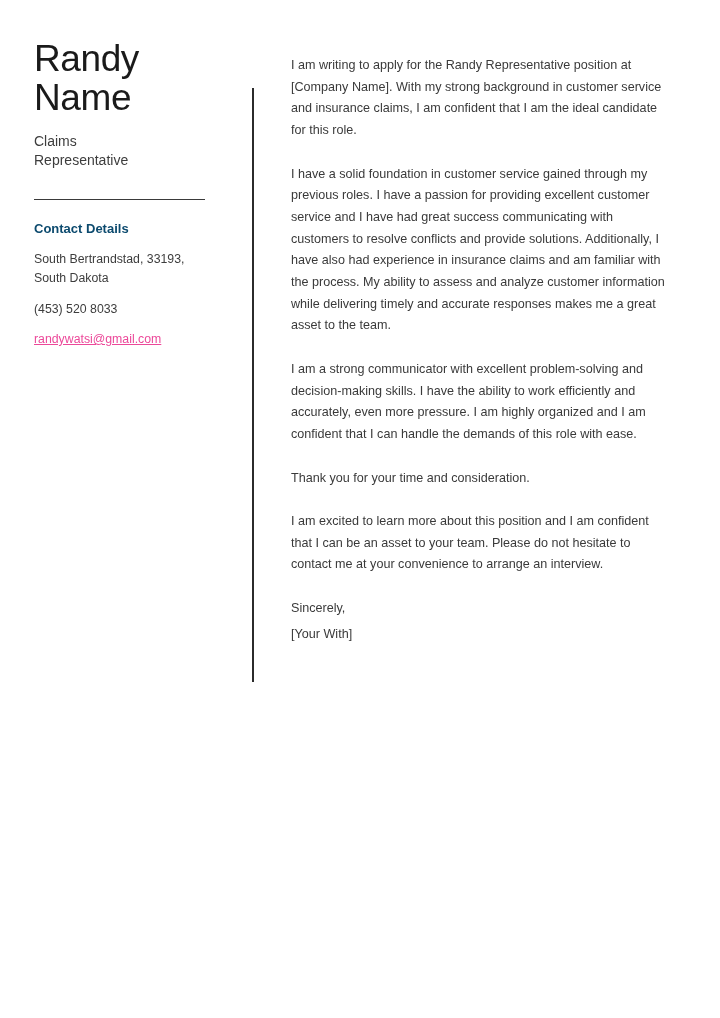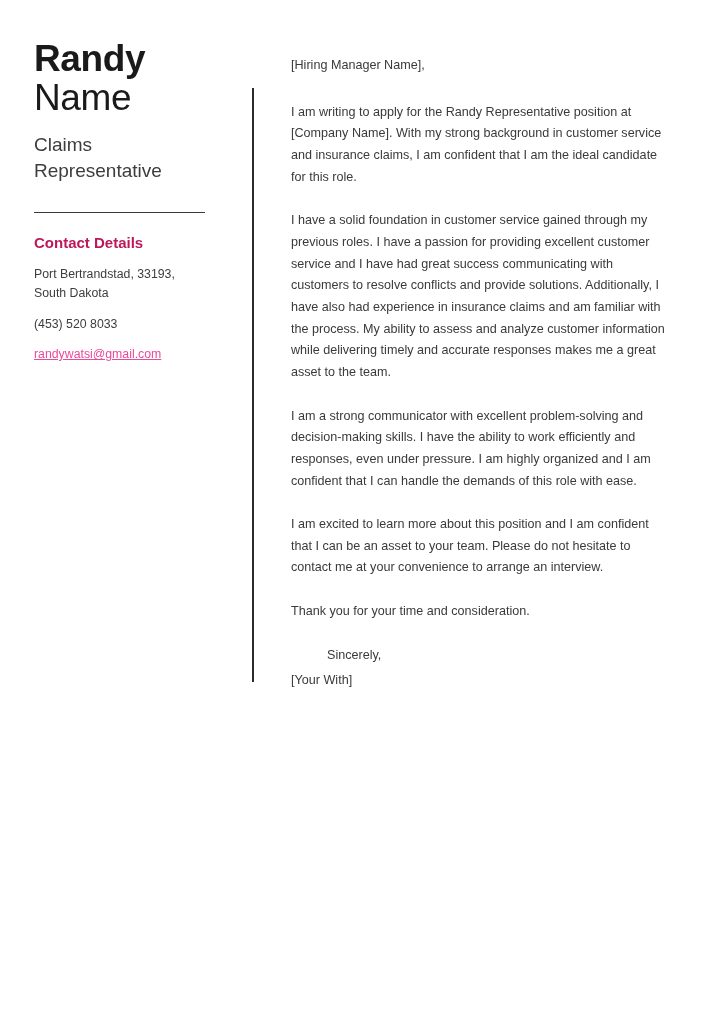--- a/index.html
+++ b/index.html
@@ -31,54 +31,54 @@
     width: 190px;
   }
 
   .name-block {
     line-height: 1.02;
     margin-bottom: 16px;
   }
   .name-first {
     display: block;
     font-size: 37px;
-    font-weight: 700;
+    font-weight: 400;
     color: #1a1a1a;
     letter-spacing: -0.4px;
   }
   .name-last {
     display: block;
     font-size: 37px;
     font-weight: 300;
     color: #1a1a1a;
     letter-spacing: -0.4px;
     margin-top: 1px;
   }
 
   .job-title {
-    font-size: 19px;
+    font-size: 14px;
     font-weight: 400;
     color: #3d3d3d;
     line-height: 1.33;
     width: 135px;
     margin-top: 10px;
   }
 
   .divider-h {
     width: 171px;
     height: 1px;
     background: #3a3a3a;
     margin-top: 29px;
     margin-bottom: 21px;
   }
 
   .contact-heading {
-    font-size: 15px;
+    font-size: 13px;
     font-weight: 700;
-    color: #be185d;
+    color: #0c4a6e;
     margin-bottom: 14px;
   }
 
   .contact-lines {
     font-size: 12.3px;
     color: #3d3d3d;
     line-height: 1.58;
   }
   .contact-line {
     margin-bottom: 11px;
@@ -115,21 +115,20 @@
     line-height: 1.72;
     color: #3a3a3a;
   }
 
   .letter p.salutation {
     margin-bottom: 25px;
   }
 
   .letter p.signoff {
     margin-bottom: 4px;
-    margin-left: 36px;
   }
   .letter p.signature-name {
     margin-bottom: 0;
   }
 </style>
 </head>
 <body>
 
 <div class="page">
 
@@ -141,44 +140,43 @@
     </div>
 
     <div class="job-title">Claims Representative</div>
 
     <div class="divider-h"></div>
 
     <div class="contact-heading">Contact Details</div>
 
     <div class="contact-lines">
       <div class="contact-line">
-        <div>Port Bertrandstad, 33193,</div>
+        <div>South Bertrandstad, 33193,</div>
         <div>South Dakota</div>
       </div>
       <div class="contact-line">(453) 520 8033</div>
       <div class="contact-line">
         <a class="contact-email" href="#">randywatsi@gmail.com</a>
       </div>
     </div>
 
   </div>
 
   <div class="divider-v"></div>
 
   <div class="letter">
-    <p class="salutation">[Hiring Manager Name],</p>
 
     <p>I am writing to apply for the Randy Representative position at [Company Name]. With my strong background in customer service and insurance claims, I am confident that I am the ideal candidate for this role.</p>
 
     <p>I have a solid foundation in customer service gained through my previous roles. I have a passion for providing excellent customer service and I have had great success communicating with customers to resolve conflicts and provide solutions. Additionally, I have also had experience in insurance claims and am familiar with the process. My ability to assess and analyze customer information while delivering timely and accurate responses makes me a great asset to the team.</p>
 
-    <p>I am a strong communicator with excellent problem-solving and decision-making skills. I have the ability to work efficiently and responses, even under pressure. I am highly organized and I am confident that I can handle the demands of this role with ease.</p>
+    <p>I am a strong communicator with excellent problem-solving and decision-making skills. I have the ability to work efficiently and accurately, even more pressure. I am highly organized and I am confident that I can handle the demands of this role with ease.</p>
+
+    <p>Thank you for your time and consideration.</p>
 
     <p>I am excited to learn more about this position and I am confident that I can be an asset to your team. Please do not hesitate to contact me at your convenience to arrange an interview.</p>
-
-    <p>Thank you for your time and consideration.</p>
 
     <p class="signoff">Sincerely,</p>
 
     <p class="signature-name">[Your With]</p>
   </div>
 
 </div>
 
 </body></html>

